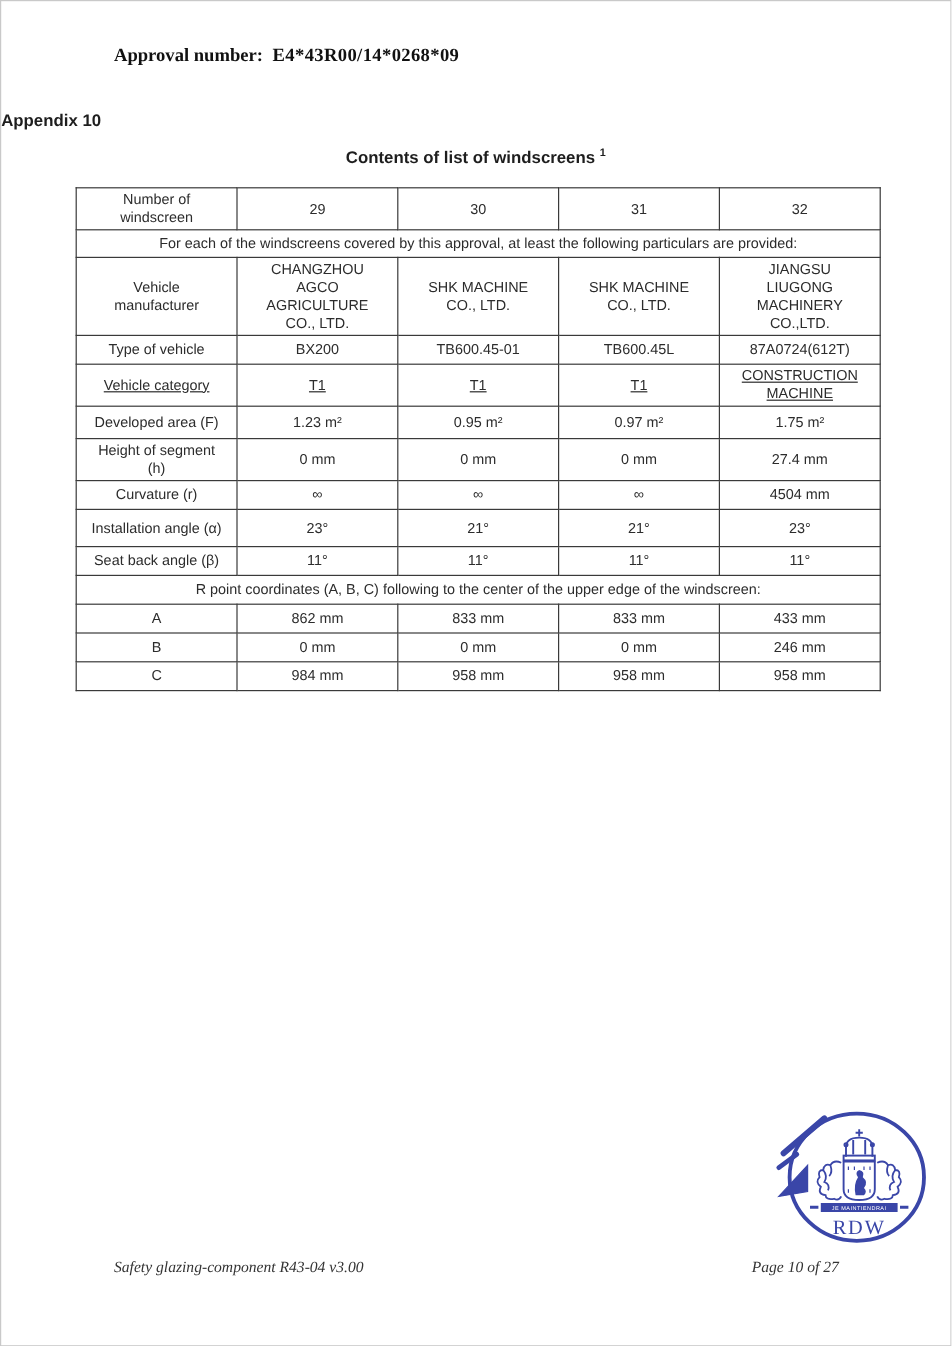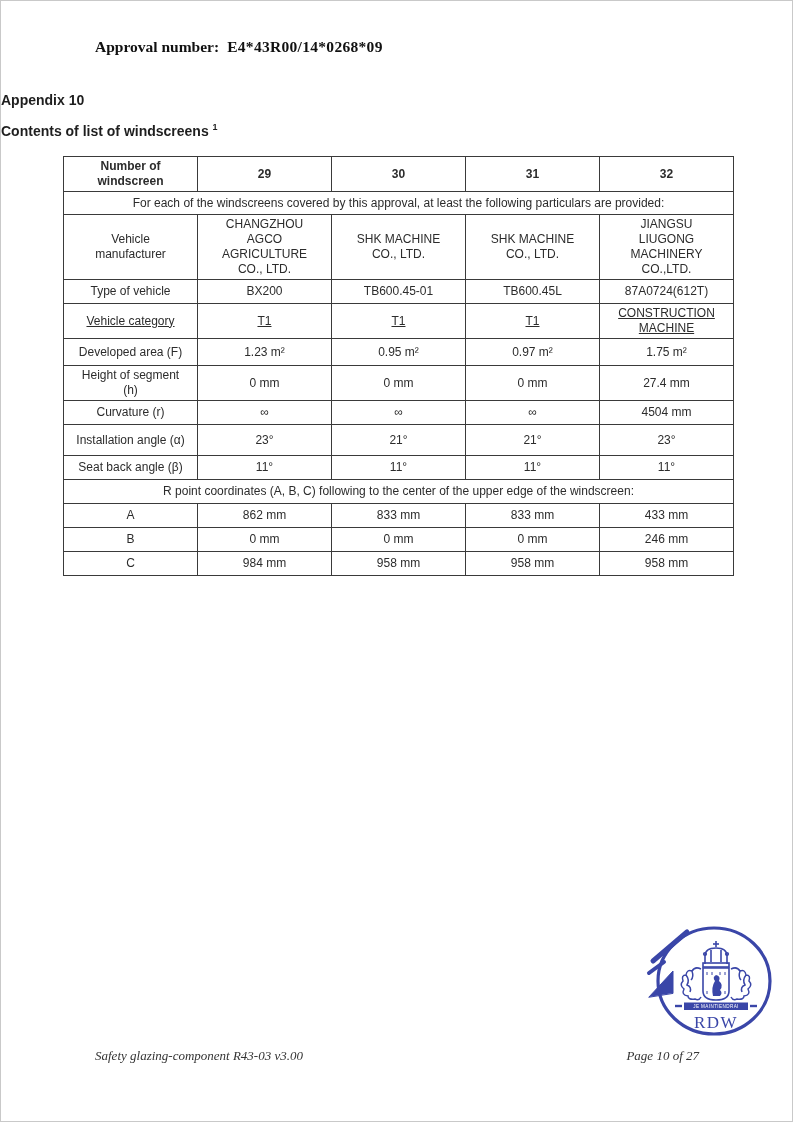--- a/index.html
+++ b/index.html
@@ -18,38 +18,38 @@
     font-weight:bold;font-size:15.5px;color:#111;
     white-space:nowrap;
   }
   .approval-line .num{margin-left:8px;letter-spacing:0.3px;margin-top:41px;}
   .title1{
     position:absolute;left:0;top:91px;width:100%;
     text-align:left;font-weight:bold;font-size:14px;color:#1e1e1e;
   }
   .title2{
     position:absolute;left:0;top:121px;width:100%;
-    text-align:left;font-weight:bold;font-size:14px;color:#1e1e1e;
+    text-align:center;font-weight:bold;font-size:14px;color:#1e1e1e;
   }
   .title2 sup{font-size:9px;}
   table.ws{
     position:absolute;left:62px;top:155px;
     width:670px;border-collapse:collapse;table-layout:fixed;
     font-size:12px;color:#2c2c2c;
   }
   table.ws td{
     border:1px solid #3a3a3a;
     text-align:center;vertical-align:middle;
     padding:2px 12px;line-height:1.25;
     overflow:hidden;
   }
   table.ws td.note{
     text-align:center;padding:2px 5px;
   }
-  tr.h32{height:32px;font-weight:bold;} tr.h23{height:23px;} tr.h63{height:63px;}
+  tr.h32{height:32px;} tr.h23{height:23px;} tr.h63{height:63px;}
   tr.h24{height:24px;} tr.h28{height:28px;text-decoration:underline;} tr.h27{height:27px;}
   tr.h30{height:30px;} tr.h31{height:31px;}
   .stamp{
     position:absolute;left:636px;top:916px;width:142px;height:126px;
   }
   .footer-left{
     position:absolute;left:94px;top:1047px;
     font-family:"Liberation Serif", serif;font-style:italic;
     font-size:13px;color:#333;
   }
@@ -218,16 +218,16 @@
 
     <g>
       <line x1="38" y1="89" x2="45" y2="89" stroke="#3a46a8" stroke-width="2.4"></line>
       <line x1="113" y1="89" x2="120" y2="89" stroke="#3a46a8" stroke-width="2.4"></line>
       <rect x="47" y="85.5" width="64" height="7.5" fill="#3a46a8"></rect>
       <text x="79" y="91.3" text-anchor="middle" font-family="Liberation Sans, sans-serif" font-size="4.6" fill="#ffffff" letter-spacing="0.4">JE MAINTIENDRAI</text>
     </g>
     <text x="79" y="111" text-anchor="middle" font-family="Liberation Serif, serif" font-size="17" fill="#3a46a8" letter-spacing="1.5">RDW</text>
   </svg>
 
-  <div class="footer-left">Safety glazing-component R43-03 v3.00</div>
+  <div class="footer-left">Safety glazing-component R43-04 v3.00</div>
   <div class="footer-right">Page 10 of 27</div>
 
 </div>
 
 </body></html>

